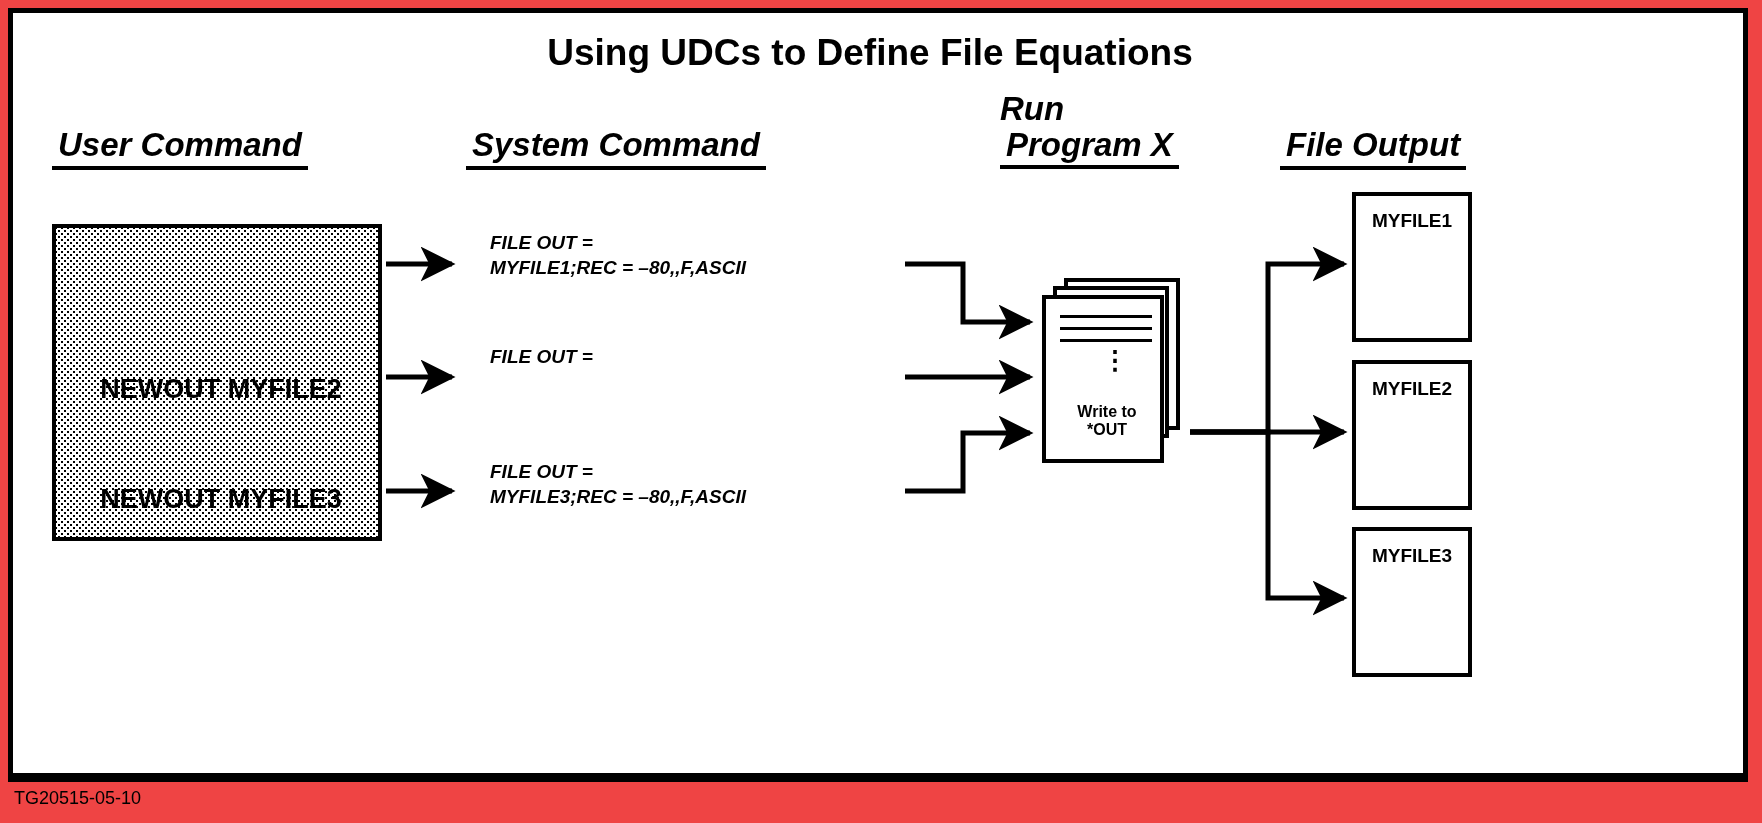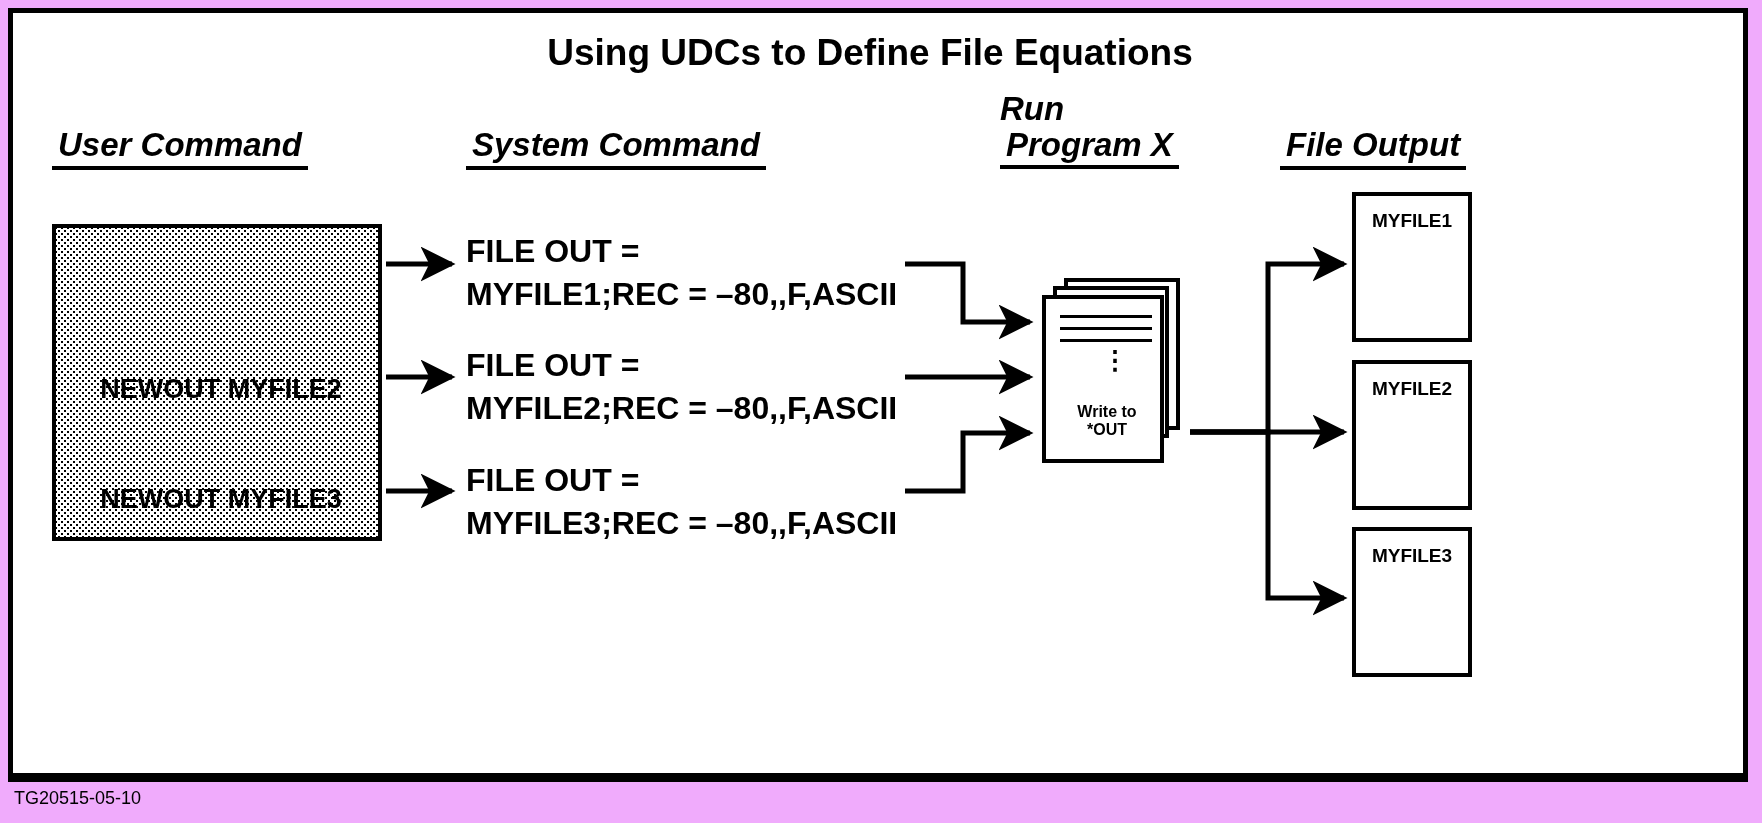--- a/index.html
+++ b/index.html
@@ -1,17 +1,17 @@
 <!DOCTYPE html>
 <html><head>
 <meta charset="utf-8">
 <style>
   html,body{margin:0;padding:0;background:#ffffff;}
   body{font-family:"Liberation Sans",sans-serif;}
-  #page{position:relative;width:1762px;height:823px;background:#f0abfc;overflow:hidden;}
+  #page{position:relative;width:1762px;height:823px;background:#ef4444;overflow:hidden;}
 
   
   #frame{position:absolute;left:8px;top:8px;width:1740px;height:770px;
          border:5px solid #000;box-sizing:border-box;background:#fff;}
 
   
   #title{position:absolute;left:0;top:32px;width:1740px;text-align:center;
          font-size:37px;font-weight:bold;letter-spacing:0px;color:#000;
          font-family:"Liberation Sans",sans-serif;}
 
@@ -27,22 +27,22 @@
          background-color:#ffffff;
          background-image:
            radial-gradient(#000 0.8px, transparent 0.9px),
            radial-gradient(#000 0.8px, transparent 0.9px);
          background-size:6px 6px,6px 6px;
          background-position:0 0,3px 3px;}
   .ucline{position:absolute;left:0;width:330px;text-align:center;
           font-size:27px;font-weight:bold;color:#000;white-space:nowrap;}
 
   
-  .syscmd{position:absolute;left:466px;font-size:32px;font-weight:bold;color:#000;
-          line-height:1.33;white-space:nowrap;}
+  .syscmd{position:absolute;left:490px;font-size:19px;font-weight:bold;color:#000;
+          line-height:1.33;white-space:nowrap;font-style:italic;}
 
   
   #wires{position:absolute;left:0;top:0;width:1740px;height:770px;}
 
   
   #progstack{position:absolute;left:1042px;top:278px;width:140px;height:185px;}
   .sheet{position:absolute;background:#fff;border:4px solid #000;box-sizing:border-box;}
   #sheet3{left:22px;top:0px;width:116px;height:152px;}
   #sheet2{left:11px;top:8px;width:116px;height:152px;}
   #sheet1{left:0px;top:17px;width:122px;height:168px;}
@@ -94,21 +94,20 @@
     <div class="ucline" style="top:256px;">NEWOUT MYFILE3</div>
   </div>
 
   <div class="syscmd" style="top:230px;">
     <div>FILE OUT =</div>
     <div>MYFILE1;REC = –80,,F,ASCII</div>
   </div>
 
   <div class="syscmd" style="top:344px;">
     <div>FILE OUT =</div>
-    <div>MYFILE2;REC = –80,,F,ASCII</div>
   </div>
 
   <div class="syscmd" style="top:459px;">
     <div>FILE OUT =</div>
     <div>MYFILE3;REC = –80,,F,ASCII</div>
   </div>
 
   <svg id="wires" viewBox="0 0 1762 823" width="1762" height="823" style="width:1762px;height:823px;left:0;top:0;">
     <defs>
       <marker id="ah" viewBox="0 0 10 10" refX="9" refY="5" markerWidth="7" markerHeight="7" orient="auto-start-reverse">

